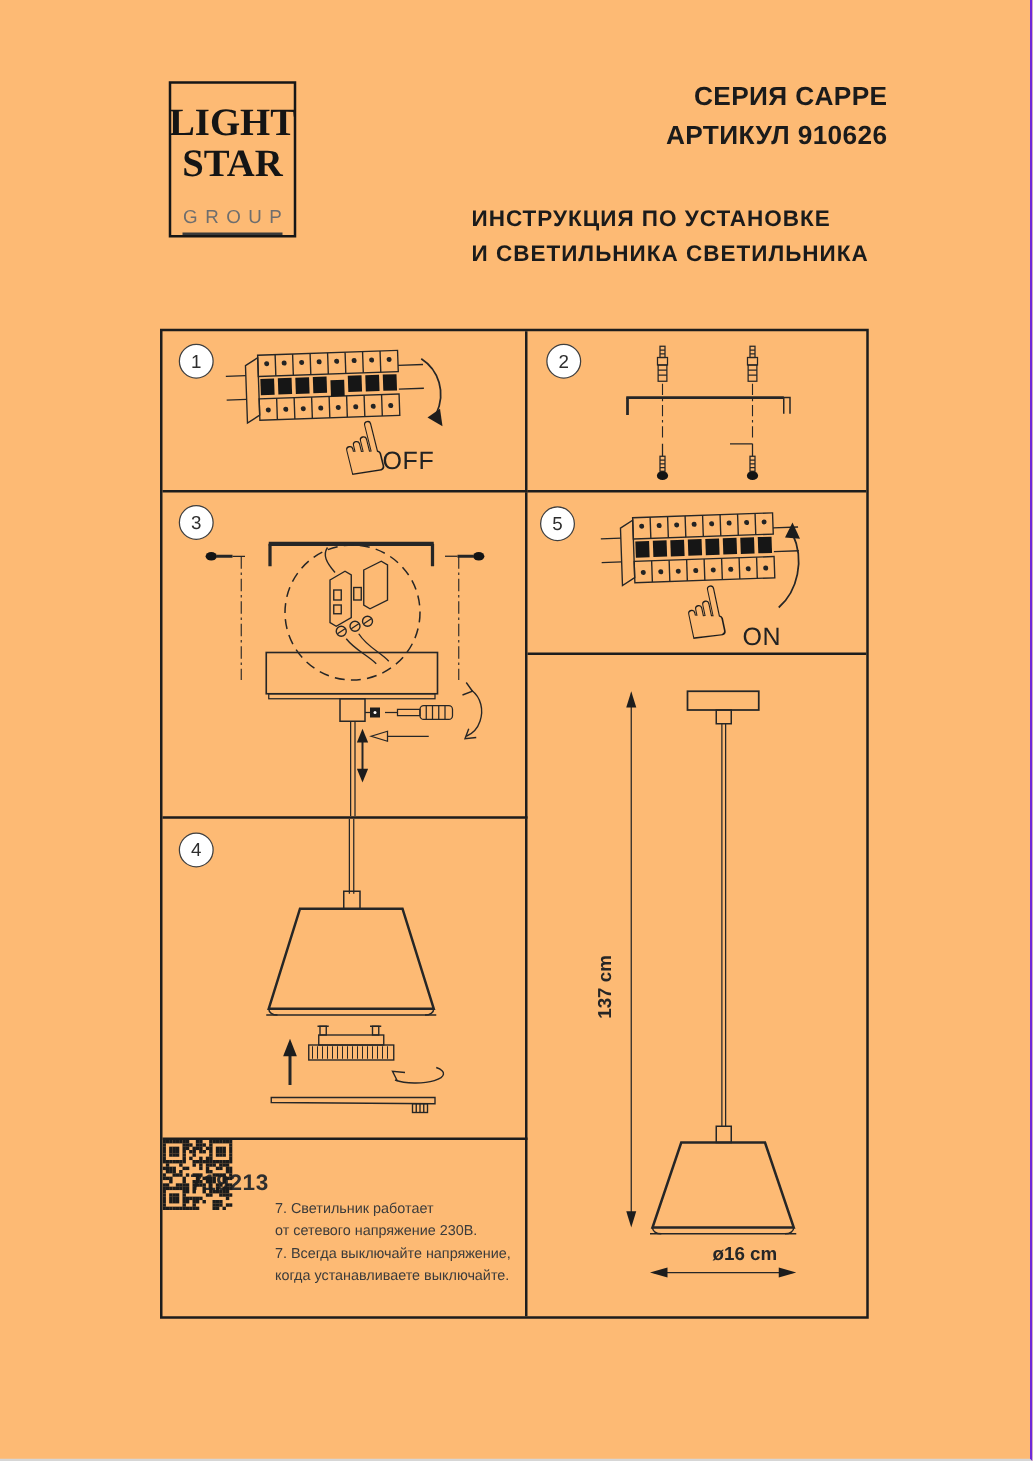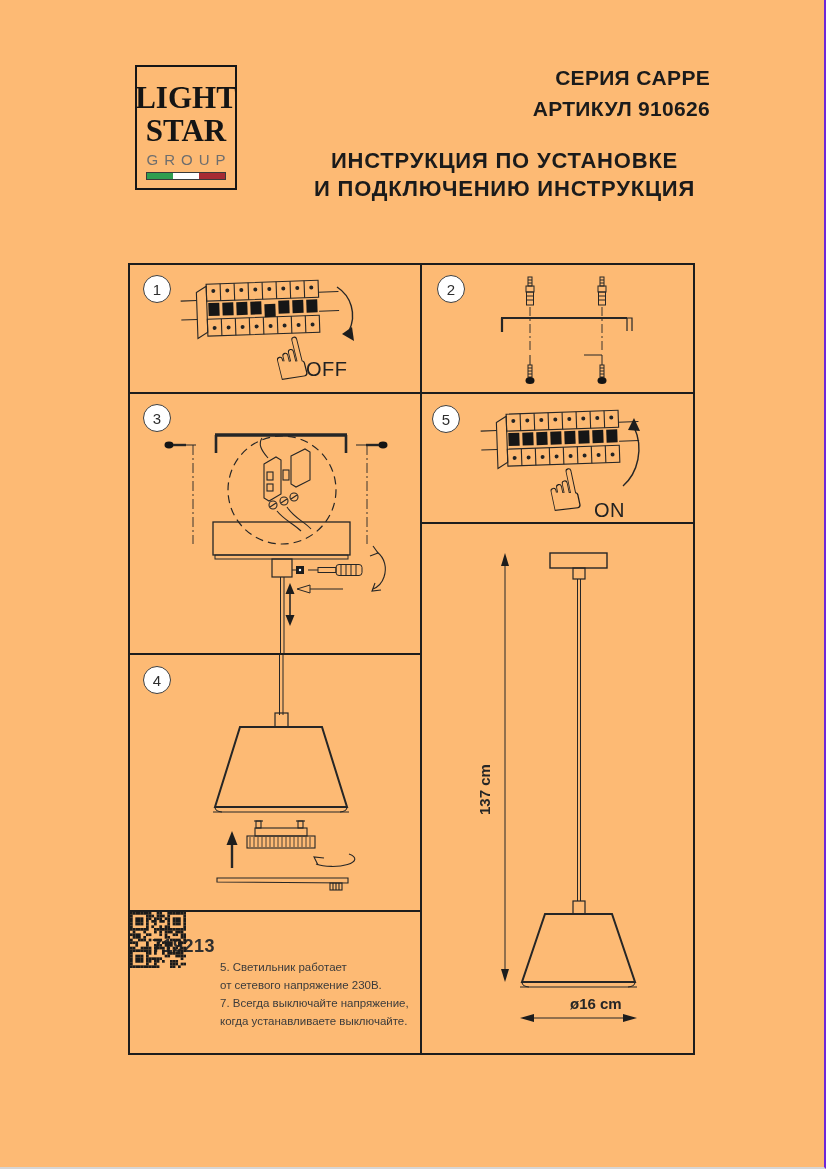--- a/index.html
+++ b/index.html
@@ -4,26 +4,26 @@
 <style>
   html,body{margin:0;padding:0;background:#f2f2f2;}
   .page{position:relative;width:826px;height:1169px;background:#fdba74;overflow:hidden;
         font-family:"Liberation Sans","DejaVu Sans",sans-serif;color:#1c1c1c;
         border-right:2px solid #6d28d9;border-bottom:2px solid #d6d6d6;box-sizing:border-box;}
   
   .logo-box{position:absolute;left:135px;top:65px;width:102px;height:125px;border:2px solid #161616;
             box-sizing:border-box;display:flex;flex-direction:column;align-items:center;padding-top:14px;}
   .logo-word{font-family:"Liberation Serif","DejaVu Serif",serif;font-weight:700;font-size:31px;
              line-height:33px;color:#151515;letter-spacing:0px;}
-  .logo-group{font-size:15px;letter-spacing:6px;margin-right:-6px;color:#6e6e6e;margin-top:5px;line-height:16px;}
+  .logo-group{font-size:15px;letter-spacing:6px;margin-right:-6px;color:#6e6e6e;margin-top:19px;line-height:16px;}
   .logo-flag{width:80px;height:8px;margin-top:4px;border:1px solid #3a3a3a;box-sizing:border-box;display:flex;}
   .logo-flag span{flex:1;height:100%;display:block;}
   .hdr-series{position:absolute;top:62px;right:114px;text-align:right;font-weight:700;font-size:21px;
               line-height:31px;letter-spacing:0.3px;color:#1b1b1b;}
-  .hdr-title{position:absolute;top:147px;right:129px;text-align:center;font-weight:700;font-size:22px;
+  .hdr-title{position:absolute;top:161px;right:129px;text-align:left;font-weight:700;font-size:18px;
              line-height:28px;letter-spacing:0.8px;color:#1b1b1b;}
   
   .grid{position:absolute;left:128px;top:263px;width:567px;height:792px;border:2px solid #1d1d1d;box-sizing:border-box;}
   .panel{position:absolute;box-sizing:border-box;}
   .p1{left:0;top:0;width:292px;height:129px;border-right:2px solid #1d1d1d;border-bottom:2px solid #1d1d1d;}
   .p2{left:292px;top:0;width:271px;height:129px;border-bottom:2px solid #1d1d1d;}
   .p3{left:0;top:129px;width:292px;height:261px;border-right:2px solid #1d1d1d;border-bottom:2px solid #1d1d1d;}
   .p5{left:292px;top:129px;width:271px;height:130px;border-bottom:2px solid #1d1d1d;}
   .p4{left:0;top:390px;width:292px;height:257px;border-right:2px solid #1d1d1d;border-bottom:2px solid #1d1d1d;}
   .pqr{left:0;top:647px;width:292px;height:141px;border-right:2px solid #1d1d1d;}
@@ -57,21 +57,21 @@
     </div>
   </div>
 
   <div class="hdr-series">
     <div>СЕРИЯ CAPPE</div>
     <div>АРТИКУЛ 910626</div>
   </div>
 
   <div class="hdr-title">
     <div>ИНСТРУКЦИЯ ПО УСТАНОВКЕ</div>
-    <div>И ПОДКЛЮЧЕНИЮ ИНСТРУКЦИЯ</div>
+    <div>И СВЕТИЛЬНИКА СВЕТИЛЬНИКА</div>
   </div>
 
   <div class="grid">
 
     <div class="panel p1">
       <div class="step-circle" style="left:13px;top:10px;">
         <span>1</span>
       </div>
       <svg width="290" height="127" viewBox="0 0 290 127">
         <g transform="translate(49,9) rotate(-2 90 35)" stroke-width="1.1">
@@ -638,21 +638,21 @@
           <rect x="16.00" y="53.33" width="2.73" height="2.73"></rect>
           <rect x="18.67" y="53.33" width="2.73" height="2.73"></rect>
           <rect x="21.33" y="53.33" width="2.73" height="2.73"></rect>
           <rect x="24.00" y="53.33" width="2.73" height="2.73"></rect>
           <rect x="26.67" y="53.33" width="2.73" height="2.73"></rect>
           <rect x="40.00" y="53.33" width="2.73" height="2.73"></rect>
           <rect x="42.67" y="53.33" width="2.73" height="2.73"></rect>
           <rect x="48.00" y="53.33" width="2.73" height="2.73"></rect>
         </svg>
       <div class="notes">
-        <span>5. Светильник работает</span>
+        <span>7. Светильник работает</span>
         <span>от сетевого напряжение 230В.</span>
         <span>7. Всегда выключайте напряжение,</span>
         <span>когда устанавливаете выключайте.</span>
       </div>
     </div>
 
     <div class="panel pbig">
       <svg width="269" height="527" viewBox="0 0 269 527">
         <g>
           <rect class="o" x="128" y="29" width="57" height="15" stroke-width="1.4" fill="#fff"></rect>

